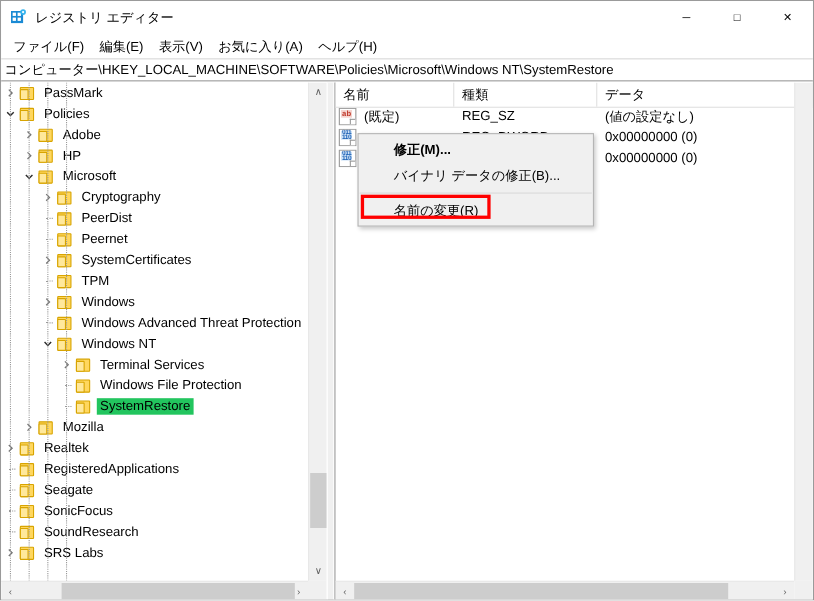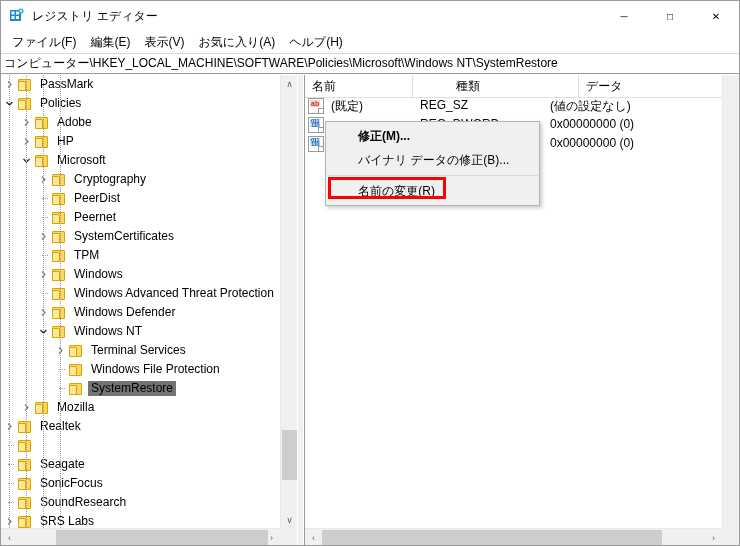--- a/index.html
+++ b/index.html
@@ -173,21 +173,21 @@
     position: absolute;
     left: 1px; top: 3px;
     width: 8px; height: 10px;
     background: #ffe89b;
     border: 1px solid #d8a400;
     box-sizing: border-box;
     border-radius: 1px;
   }
   .tree-label { padding: 0 3px; line-height: 15px; }
   .tree-row.selected .tree-label {
-    background: #737373;
+    background: #22c55e;
   }
   .treeline {
     position: absolute;
     border-left: 1px dotted #9a9a9a;
     top: 0; bottom: 0;
     width: 0;
   }
   .stub {
     width: 16px; height: 19px; flex: none;
     position: relative;
@@ -543,33 +543,20 @@
             <div class="folder">
               <div class="f-back"></div>
               <div class="f-front"></div>
             </div>
             <span class="tree-label">Windows Advanced Threat Protection</span>
           </div>
           <div class="tree-row">
             <div class="tree-indent" style="width: 34px;"></div>
             <div class="expander">
               <svg width="9" height="9" viewBox="0 0 9 9">
-                <path d="M3 1.5 L6 4.5 L3 7.5" fill="none" stroke="#767676" stroke-width="1.2"></path>
-              </svg>
-            </div>
-            <div class="folder">
-              <div class="f-back"></div>
-              <div class="f-front"></div>
-            </div>
-            <span class="tree-label">Windows Defender</span>
-          </div>
-          <div class="tree-row">
-            <div class="tree-indent" style="width: 34px;"></div>
-            <div class="expander">
-              <svg width="9" height="9" viewBox="0 0 9 9">
                 <path d="M1.5 3 L4.5 6 L7.5 3" fill="none" stroke="#2b2b2b" stroke-width="1.3"></path>
               </svg>
             </div>
             <div class="folder">
               <div class="f-back"></div>
               <div class="f-front"></div>
             </div>
             <span class="tree-label">Windows NT</span>
           </div>
           <div class="tree-row">
@@ -627,20 +614,21 @@
               <div class="f-front"></div>
             </div>
             <span class="tree-label">Realtek</span>
           </div>
           <div class="tree-row">
             <div class="stub"></div>
             <div class="folder">
               <div class="f-back"></div>
               <div class="f-front"></div>
             </div>
+            <span class="tree-label">RegisteredApplications</span>
           </div>
           <div class="tree-row">
             <div class="stub"></div>
             <div class="folder">
               <div class="f-back"></div>
               <div class="f-front"></div>
             </div>
             <span class="tree-label">Seagate</span>
           </div>
           <div class="tree-row">
@@ -689,21 +677,21 @@
         <div class="sb-arrow" style="right:0;top:0;">›</div>
       </div>
       <div class="corner-box"></div>
     </div>
 
     <div class="splitter"></div>
 
     <div class="pane-right">
       <div class="lv-header" id="lvheader">
           <div class="lv-col" style="width: 108px;">名前</div>
-          <div class="lv-col" style="width: 130px; margin-left: 36px;">種類</div>
+          <div class="lv-col" style="width: 130px;">種類</div>
           <div class="lv-col" style="width: auto; flex: 1 1 0%;">データ</div>
         </div>
       <div class="lv-body" id="lvbody">
           <div class="lv-row">
             <div class="cell-name">
               <div class="lv-icon">
                 <div class="icon-ab">
                   <span class="ab-txt">ab</span>
                   <div class="icon-fold-corner"></div>
                 </div>

